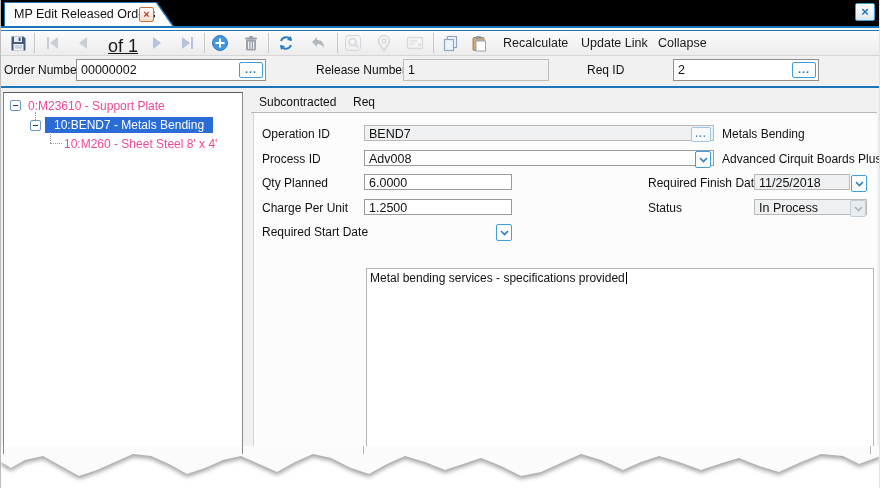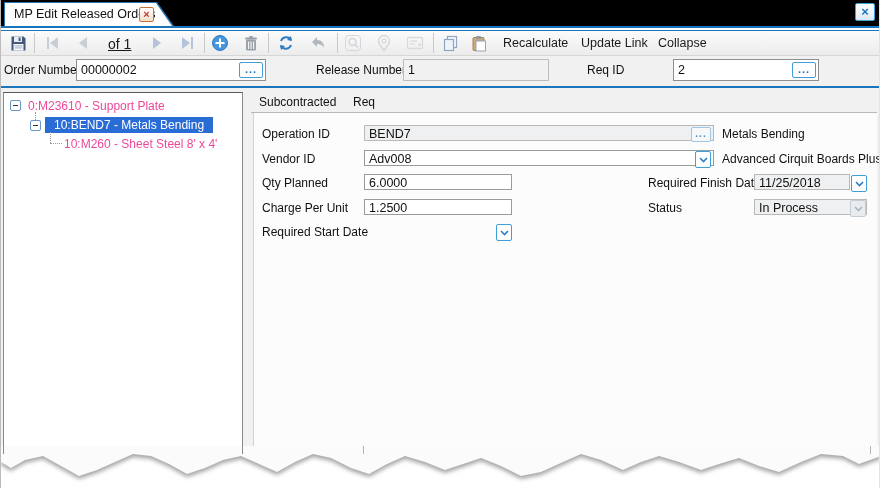--- a/index.html
+++ b/index.html
@@ -24,21 +24,21 @@
     color:#1b75bc; font-size:13px; font-weight:bold; line-height:15px; text-align:center; cursor:pointer; }
   .blue-rule { position:absolute; left:0; top:26px; width:880px; height:5px; background:#ffffff;
     border-top:2px solid #1b75bc; border-bottom:1px solid #1b75bc; }
   
   .toolbar { position:absolute; left:0; top:31px; width:880px; height:25px;
     background:linear-gradient(#fbfbfb,#ececec); border-bottom:1px solid #d6d6d6; }
   .tb { position:absolute; top:2px; width:20px; height:20px; display:flex; align-items:center; justify-content:center; }
   .tb svg { display:block; }
   .tb-sep { position:absolute; top:2px; width:1px; height:20px; background:#c9c9c9; }
   .tb-text { position:absolute; top:3px; font-size:12.5px; color:#1a1a1a; line-height:18px; padding:0 4px; cursor:pointer; }
-  .of-label { position:absolute; top:5px; font-size:14px; color:#1a1a1a;text-decoration:underline; }
+  .of-label { position:absolute; top:5px; font-size:18px; color:#1a1a1a;text-decoration:underline; }
   
   .hdr-label { position:absolute; font-size:12px; color:#111; line-height:22px; white-space:nowrap; }
   .field { position:absolute; height:22px; background:#ffffff; border:1px solid #8f8f8f;
     font-size:12.5px; color:#111; line-height:20px; padding-left:4px; }
   .field.readonly { background:#f1f1f1; border-color:#bdbdbd; }
   .ellipsis-btn { position:absolute; right:2px; top:2px; width:24px; height:16px;
     border:1px solid #3f9fd8; border-radius:2px; background:#fdfdfd; color:#1b75bc;
     font-size:11px; font-weight:bold; line-height:12px; text-align:center; cursor:pointer; letter-spacing:1px; }
   .blue-divider { position:absolute; left:0; top:86px; width:880px; height:2px; background:#1b75bc; }
   
@@ -235,21 +235,21 @@
     </div>
     <div class="panel-body">
 
       <span class="frm-label" style="left:8px; top:12px">Operation ID</span>
       <div class="frm-field readonly" style="left:110px; top:12px; width:350px">
         <span>BEND7</span>
         <span class="mini-ellipsis">...</span>
       </div>
       <span class="desc-label" style="left:468px; top:12px">Metals Bending</span>
 
-      <span class="frm-label" style="left:8px; top:37px">Vendor ID</span>
+      <span class="frm-label" style="left:8px; top:37px">Process ID</span>
       <div class="frm-field" style="left:110px; top:37px; width:350px">
         <span>Adv008</span>
       </div>
       <span class="chev-btn" style="left:441px; top:38px">
         <svg width="9" height="6" viewBox="0 0 9 6">
             <path d="M1 1 L4.5 4.5 L8 1" fill="none" stroke="#2e7cc2" stroke-width="1.6"></path>
           </svg>
       </span>
       <span class="desc-label" style="left:468px; top:37px">Advanced Cirquit Boards Plus</span>
 
@@ -281,20 +281,23 @@
           </svg>
       </span>
 
       <span class="frm-label" style="left:8px; top:110px">Required Start Date</span>
       <span class="chev-btn" style="left:242px; top:111px">
         <svg width="9" height="6" viewBox="0 0 9 6">
             <path d="M1 1 L4.5 4.5 L8 1" fill="none" stroke="#2e7cc2" stroke-width="1.6"></path>
           </svg>
       </span>
 
+      <div class="notes-area">
+        <span>Metal bending services - specifications provided</span><span class="caret"></span>
+      </div>
       <span class="frm-label" style="left:8px; top:336px">Notes</span>
     </div>
   </div>
 
   <div class="torn">
     <svg width="880" height="42" viewBox="0 0 880 42">
       <rect x="0" y="0" width="880" height="42" fill="#ffffff"></rect>
       <path style="filter:drop-shadow(0px 3px 2px rgba(90,90,90,0.55))" fill="#fbfbfb" d="M0,0 L880,0 L880,10 L858,18 L842,10 L820,8 L800,16 L778,26 L758,20 L738,12 L718,18 L700,24 L678,16 L658,10 L640,16 L622,24 L600,14 L580,8 L562,16 L540,26 L520,30 L500,20 L480,12 L462,18 L444,24 L424,16 L404,10 L386,18 L368,28 L350,22 L330,12 L312,8 L294,16 L276,26 L258,18 L240,10 L222,14 L204,22 L186,28 L168,18 L150,10 L132,8 L114,16 L96,24 L78,30 L60,20 L42,10 L24,14 L10,22 L0,16 Z"></path>
       <line x1="2.5" y1="0" x2="2.5" y2="8" stroke="#8a8a8a"></line>
       <line x1="241.5" y1="0" x2="241.5" y2="8" stroke="#8a8a8a"></line>

